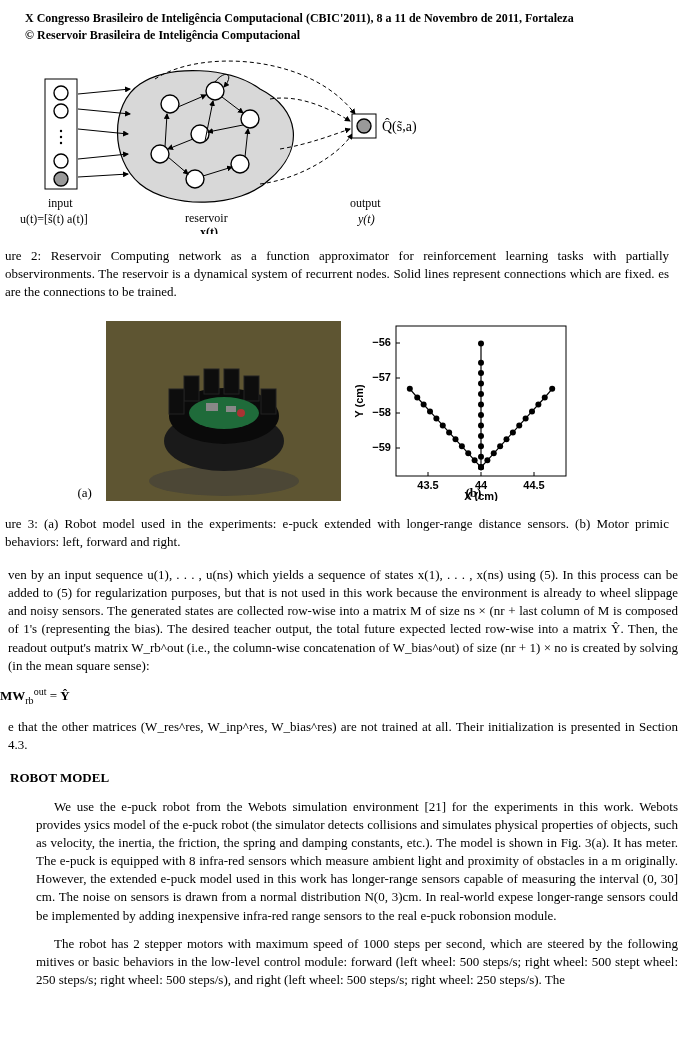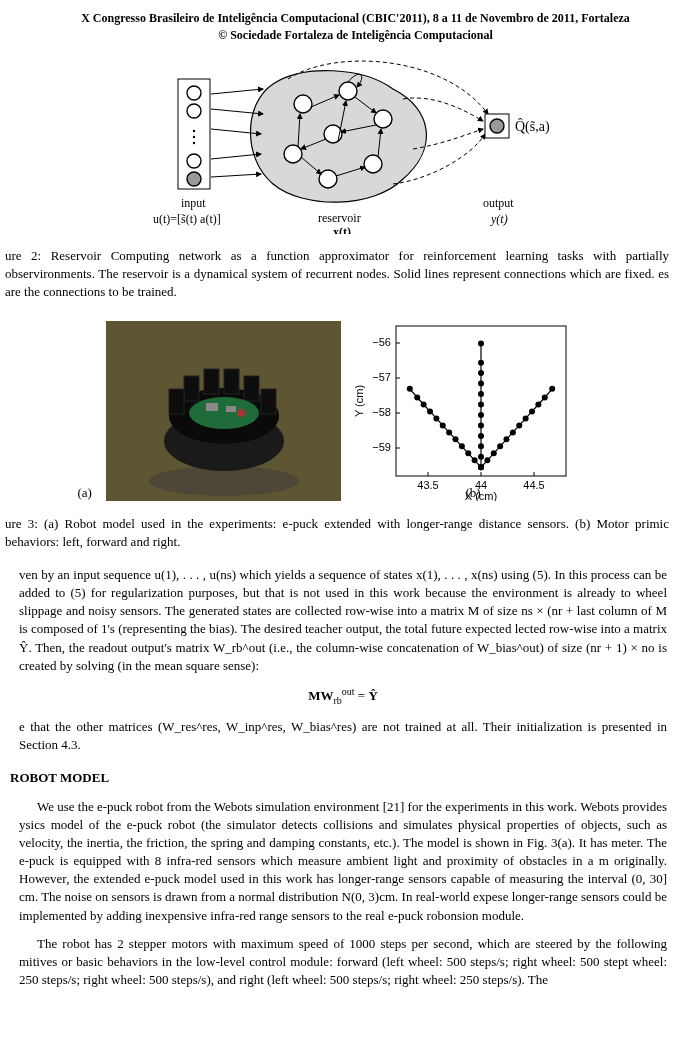--- a/index.html
+++ b/index.html
@@ -8,73 +8,71 @@
       height: 1050px;
       font-family: 'Times New Roman', Times, serif;
       font-size: 13px;
       line-height: 1.4;
       color: #000;
       background: #fff;
       padding: 10px 0;
       overflow: hidden;
     }
     .header {
-      text-align: center;
       font-size: 12px;
       font-weight: bold;
       margin-bottom: 15px;
       padding-left: 25px;
     }
     .header-line2 {
       font-weight: bold;
     }
     .figure {
-      text-align: center;
+      text-align: left;
       margin: 10px 0 0 0;
     }
     .figure-row {
       display: flex;
       justify-content: center;
       align-items: flex-end;
       gap: 10px;
     }
     .figure-caption {
       margin: 8px 12px 15px 0;
       text-align: justify;
       font-size: 13px;
       padding: 0 5px;
     }
     .body-text {
       text-align: justify;
       margin: 10px 0;
-      padding: 0 19px;
+      padding: 0 8px;
     }
     .body-text p { margin-bottom: 0; }
     .equation-block {
-      text-align: center;
       margin: 10px 0;
       font-family: 'Times New Roman', serif;
     }
     .eq-line { margin: 2px 0; }
     .section-title {
       font-weight: bold;
       margin: 15px 0 4px 10px;
       font-size: 13px;
     }
-    .indent { text-indent: 18px; }
+    .indent { text-indent: 18px; margin-left: 28px; }
     sup, sub { font-size: 10px; }
     .label-a { position: relative; left: -28px; }
     .label-b { position: relative; left: 115px; }
   </style>
 </head>
 <body>
 
 <div class="header">
   <div>X Congresso Brasileiro de Inteligência Computacional (CBIC'2011), 8 a 11 de Novembro de 2011, Fortaleza</div>
-  <div class="header-line2">© Sociedade Fortaleza de Inteligência Computacional</div>
+  <div class="header-line2">© Reservoir Brasileira de Inteligência Computacional</div>
 </div>
 
 <div class="figure">
   <svg width="420" height="175">
 
     <rect x="45" y="20" width="32" height="110" rx="0" fill="#fff" stroke="#000" stroke-width="1"></rect>
     <circle cx="61" cy="34" r="7" fill="#fff" stroke="#000" stroke-width="1.4"></circle>
     <circle cx="61" cy="52" r="7" fill="#fff" stroke="#000" stroke-width="1.4"></circle>
     <circle cx="61" cy="72" r="1.2" fill="#000"></circle>
     <circle cx="61" cy="78" r="1.2" fill="#000"></circle>
@@ -154,21 +152,21 @@
       </g>
 
       <ellipse cx="118" cy="92" rx="35" ry="16" fill="#1f6b3a"></ellipse>
       <rect x="100" y="82" width="12" height="8" fill="#888"></rect>
       <rect x="120" y="85" width="10" height="6" fill="#888"></rect>
       <circle cx="135" cy="92" r="4" fill="#a33"></circle>
     </svg>
     <span class="label-a" style="position:absolute; right:-22px; bottom:4px; font-size:13px;">(a)</span>
   </div>
 
-  <div style="position:relative;">
+  <div style="position:relative;font-weight:bold;">
     <svg width="230" height="185" id="chart-svg">
 
       <rect x="45" y="10" width="170" height="150" fill="#fff" stroke="#000" stroke-width="1"></rect>
 
       <g font-size="11" font-family="Arial,sans-serif" text-anchor="end">
         <text x="40" y="30">−56</text>
         <line x1="45" y1="27" x2="49" y2="27" stroke="#000"></line>
         <text x="40" y="65">−57</text>
         <line x1="45" y1="62" x2="49" y2="62" stroke="#000"></line>
         <text x="40" y="100">−58</text>

